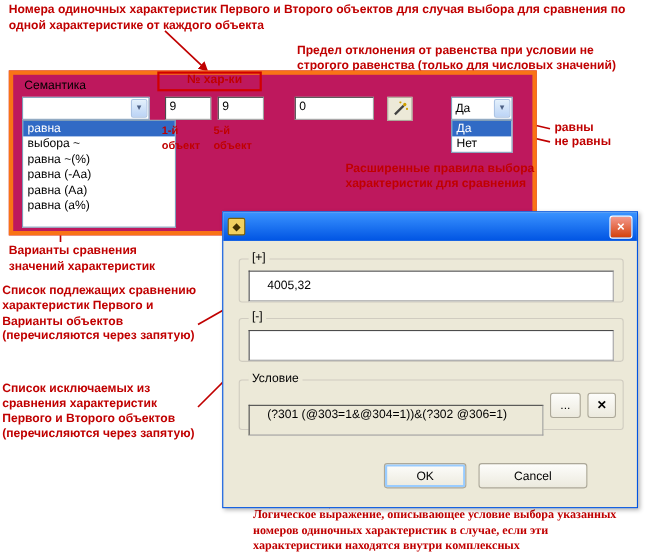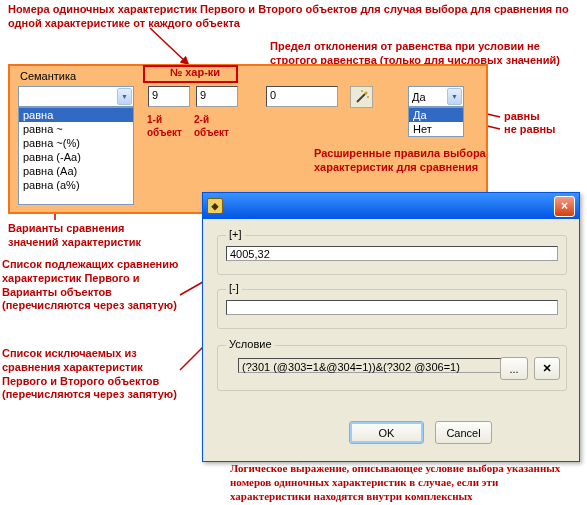--- a/index.html
+++ b/index.html
@@ -13,22 +13,22 @@
     position: relative;
     overflow: hidden;
   }
   .anno { position: absolute; color: #c00000; font-weight: bold; font-size: 11px; line-height: 1.25; }
 
   
   .main-panel {
     position: absolute;
     left: 8px; top: 64px;
     width: 480px; height: 150px;
-    border: 2px solid #f97316;
-    background: #fdba74;
+    border: 4px solid #f97316;
+    background: #be185d;
   }
   .mp-label {
     position: absolute;
     left: 10px; top: 4px;
     color: #000;
     font-size: 11px;
   }
   .dropdown {
     position: absolute;
     height: 21px;
@@ -129,24 +129,24 @@
   }
   .group .glabel {
     position: absolute;
     top: -8px; left: 8px;
     background: #ece9d8;
     padding: 0 3px;
     font-size: 11px;
   }
   .textfield {
     position: absolute;
-    height: 15px;
+    height: 28px;
     background: #fff;
     border: 1px inset #a0a0a0;
-    padding: 2px 3px;
+    padding: 2px 16px;
     font-size: 11px;
   }
   .textfield.ro { background: #ece9d8; }
   .btn {
     position: absolute;
     height: 23px;
     border: 1px solid #aca899;
     border-radius: 3px;
     background: linear-gradient(#fdfdfb,#eceade);
     display:flex;align-items:center;justify-content:center;
@@ -214,36 +214,36 @@
   <div class="dropdown" style="left:398px; top:20px; width:56px;">
     <span class="val">Да</span>
     <span class="arrow">▼</span>
   </div>
 
   <div class="listbox" style="left:398px; top:41px; width:56px;">
     <div class="row sel">Да</div>
     <div class="row">Нет</div>
   </div>
 
-  <div class="listbox" style="left:8px; top:41px; width:116px; height:98px;">
+  <div class="listbox" style="left:8px; top:41px; width:140px; height:98px;">
     <div class="row sel">равна</div>
-    <div class="row">равна ~</div>
+    <div class="row">выбора ~</div>
     <div class="row">равна ~(%)</div>
     <div class="row">равна (-Аа)</div>
     <div class="row">равна (Аа)</div>
     <div class="row">равна (а%)</div>
   </div>
 </div>
 
 <div class="redbox" style="left:143px; top:65px; width:95px; height:18px;"></div>
 <div class="anno" style="left:155px; top:66px; width:80px; text-align:center;">№ хар-ки</div>
 
 <div class="anno" style="left:147px; top:114px; white-space:pre; font-size:10px;">1-й
 объект</div>
-<div class="anno" style="left:194px; top:114px; white-space:pre; font-size:10px;">2-й
+<div class="anno" style="left:194px; top:114px; white-space:pre; font-size:10px;">5-й
 объект</div>
 
 <div class="anno" style="left:504px; top:110px;">равны</div>
 <div class="anno" style="left:504px; top:123px;">не равны</div>
 
 <div class="anno" style="left:314px; top:147px; width:200px;">Расширенные правила выбора характеристик для сравнения</div>
 
 <div class="anno" style="left:8px; top:222px; width:170px;">Варианты сравнения значений характеристик</div>
 <div class="anno" style="left:2px; top:258px; width:185px;">Список подлежащих сравнению характеристик Первого и Варианты объектов (перечисляются через запятую)</div>
 <div class="anno" style="left:2px; top:347px; width:185px;">Список исключаемых из сравнения характеристик Первого и Второго объектов (перечисляются через запятую)</div>
@@ -263,22 +263,22 @@
     <input class="textfield" style="left: 8px; top: 10px; width: 332px;" value="4005,32">
   </div>
 
   <div class="group" style="left:14px; top:96px; width:350px; height:40px;">
     <span class="glabel">[-]</span>
     <input class="textfield" style="left: 8px; top: 10px; width: 332px;" value="">
   </div>
 
   <div class="group" style="left:14px; top:152px; width:350px; height:46px;">
     <span class="glabel">Условие</span>
-    <div class="textfield ro" style="left:8px; top:12px; width:268px;margin-left:12px;">(?301 (@303=1&amp;@304=1))&amp;(?302 @306=1)</div>
+    <div class="textfield ro" style="left:8px; top:22px; width:268px;">(?301 (@303=1&amp;@304=1))&amp;(?302 @306=1)</div>
     <div class="btn" style="left:282px; top:11px; width:28px;">...</div>
     <div class="btn" style="left:316px; top:11px; width:26px;">
       <span style="font-weight:bold;">✕</span>
     </div>
   </div>
 
   <div class="btn primary" style="left:146px; top:228px; width:75px;">OK</div>
-  <div class="btn" style="left:232px; top:228px; width:57px;">Cancel</div>
+  <div class="btn" style="left:232px; top:228px; width:99px;">Cancel</div>
 </div>
 
 </body></html>

